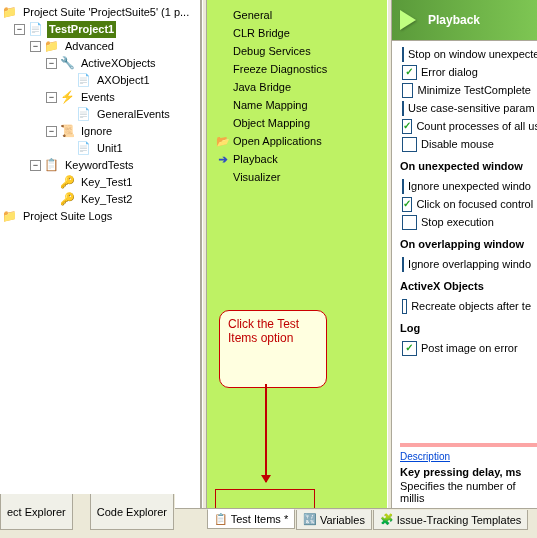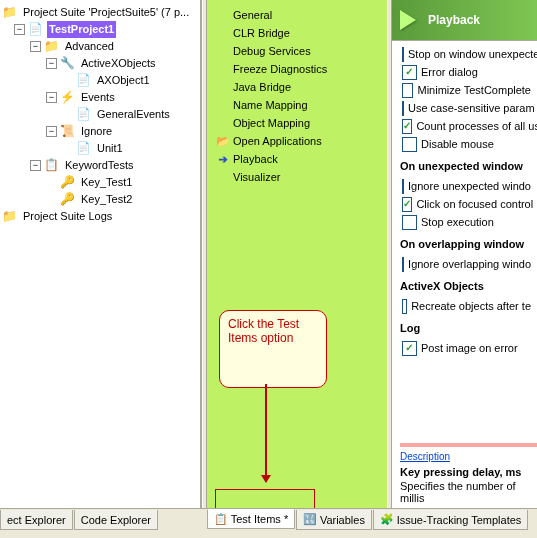--- a/index.html
+++ b/index.html
@@ -57,21 +57,21 @@
   cursor: pointer;
 }
 .tree-icon {
   width: 16px; height: 16px;
   display: inline-flex;
   align-items:center; justify-content:center;
   margin-right: 3px;
   font-size: 12px;
 }
 .tree-label { padding: 0 2px; cursor: pointer;}
-.selected { background: #8b5cf6; color: #fff; }
+.selected { background: #4d7c0f; color: #fff; }
 .bold { font-weight: bold; }
 
 .cat-list {
   padding: 6px 4px;
   line-height: 18px;
 }
 .cat-row {
   display: flex; align-items: center;
   padding-left: 22px;
   cursor: pointer;
@@ -162,22 +162,23 @@
   left: 8px; top: 489px;
   width: 98px; height: 19px;
   border: 1.5px solid #c00000;
   pointer-events: none;
 }
 
 .bottom-tabs-left {
   position: absolute;
   left: 0; bottom: 8px;
   display: flex;
-  height: 20px;
+  height: 36px;
   background: #ece9d8;
+  gap: 16px;
 }
 .bottom-tabs-mid {
   position: absolute;
   left: 207px; bottom: 8px;
   display: flex;
   height: 20px;
 }
 .tab {
   border: 1px solid #aca899;
   border-top: none;
@@ -195,21 +196,21 @@
 </style>
 </head>
 <body>
 
 <div class="main">
 
   <div class="left-panel">
     <div class="tree">
       <div class="tree-row">
         <span class="tree-icon">📁</span>
-        <span class="tree-label truncate" style="max-width:170px">Project Suite 'ProjectSuite5' (7 p...</span>
+        <span class="tree-label truncate" style="max-width:170px">Project Suite 'ProjectSuite5' (1 p...</span>
       </div>
       <div class="tree-row" style="padding-left:12px">
         <span class="expander">−</span>
         <span class="tree-icon">📄</span>
         <span class="tree-label bold selected">TestProject1</span>
       </div>
       <div class="tree-row" style="padding-left:28px">
         <span class="expander">−</span>
         <span class="tree-icon">📁</span>
         <span class="tree-label">Advanced</span>

